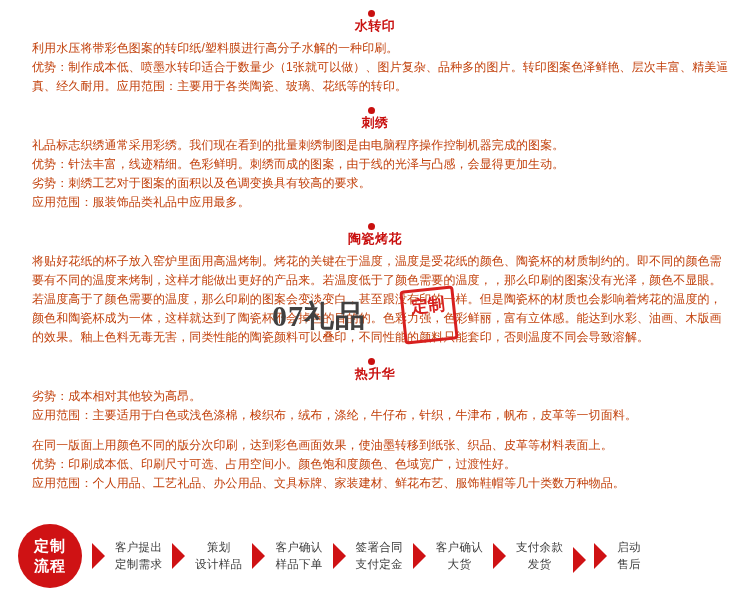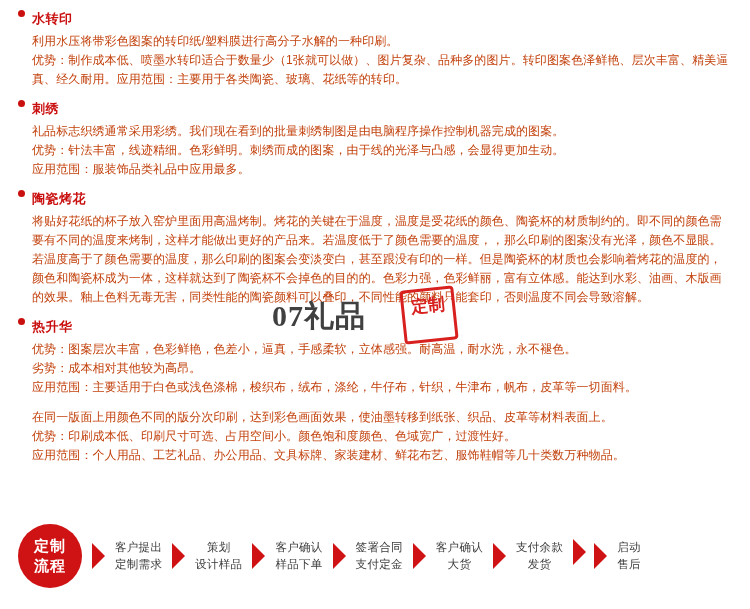--- a/index.html
+++ b/index.html
@@ -23,21 +23,23 @@
     padding: 10px 18px 0 18px;
   }
 
   
   .section {
     margin-bottom: 11px;
     position: relative;
   }
   .section-head {
     display: flex;
+    align-items: center;
     margin-bottom: 4px;
+    flex-direction: column;
   }
   .bullet {
     width: 7px;
     height: 7px;
     border-radius: 50%;
     background: #c9100f;
     margin-right: 7px;
     flex: 0 0 auto;
   }
   .section-title {
@@ -116,21 +118,21 @@
     line-height: 20px;
     display: flex;
     flex-direction: column;
     align-items: center;
     justify-content: center;
     flex: 0 0 auto;
     letter-spacing: 1px;
   }
   .flow-steps {
     display: flex;
-    align-items: flex-start;
+    align-items: flex-end;
     margin-left: 6px;
   }
   .flow-step {
     display: flex;
     align-items: center;
   }
   .step-label {
     font-size: 11.5px;
     color: #3b3b3b;
     line-height: 17px;
@@ -166,41 +168,41 @@
   </div>
 
   <div class="section">
     <div class="section-head">
       <span class="bullet"></span>
       <span class="section-title">刺绣</span>
     </div>
     <div class="section-body">
       <p class="para">礼品标志织绣通常采用彩绣。我们现在看到的批量刺绣制图是由电脑程序操作控制机器完成的图案。</p>
       <p class="para">优势：针法丰富，线迹精细。色彩鲜明。刺绣而成的图案，由于线的光泽与凸感，会显得更加生动。</p>
+      <p class="para">劣势：刺绣工艺对于图案的面积以及色调变换具有较高的要求。</p>
       <p class="para">应用范围：服装饰品类礼品中应用最多。</p>
     </div>
   </div>
 
   <div class="section">
     <div class="section-head">
       <span class="bullet"></span>
       <span class="section-title">陶瓷烤花</span>
     </div>
     <div class="section-body">
       <p class="para">将贴好花纸的杯子放入窑炉里面用高温烤制。烤花的关键在于温度，温度是受花纸的颜色、陶瓷杯的材质制约的。即不同的颜色需要有不同的温度来烤制，这样才能做出更好的产品来。若温度低于了颜色需要的温度，，那么印刷的图案没有光泽，颜色不显眼。若温度高于了颜色需要的温度，那么印刷的图案会变淡变白，甚至跟没有印的一样。但是陶瓷杯的材质也会影响着烤花的温度的，颜色和陶瓷杯成为一体，这样就达到了陶瓷杯不会掉色的目的的。色彩力强，色彩鲜丽，富有立体感。能达到水彩、油画、木版画的效果。釉上色料无毒无害，同类性能的陶瓷颜料可以叠印，不同性能的颜料只能套印，否则温度不同会导致溶解。</p>
     </div>
   </div>
 
   <div class="section">
     <div class="section-head">
       <span class="bullet"></span>
       <span class="section-title">热升华</span>
     </div>
     <div class="section-body">
-      <p class="para">优势：图案层次丰富，色彩鲜艳，色差小，逼真，手感柔软，立体感强。耐高温，耐水洗，永不褪色。</p>
       <p class="para">劣势：成本相对其他较为高昂。</p>
       <p class="para">应用范围：主要适用于白色或浅色涤棉，梭织布，绒布，涤纶，牛仔布，针织，牛津布，帆布，皮革等一切面料。</p>
     </div>
   </div>
 
   <div class="section">
     <div class="section-body">
       <p class="para">在同一版面上用颜色不同的版分次印刷，达到彩色画面效果，使油墨转移到纸张、织品、皮革等材料表面上。</p>
       <p class="para">优势：印刷成本低、印刷尺寸可选、占用空间小。颜色饱和度颜色、色域宽广，过渡性好。</p>
       <p class="para">应用范围：个人用品、工艺礼品、办公用品、文具标牌、家装建材、鲜花布艺、服饰鞋帽等几十类数万种物品。</p>

